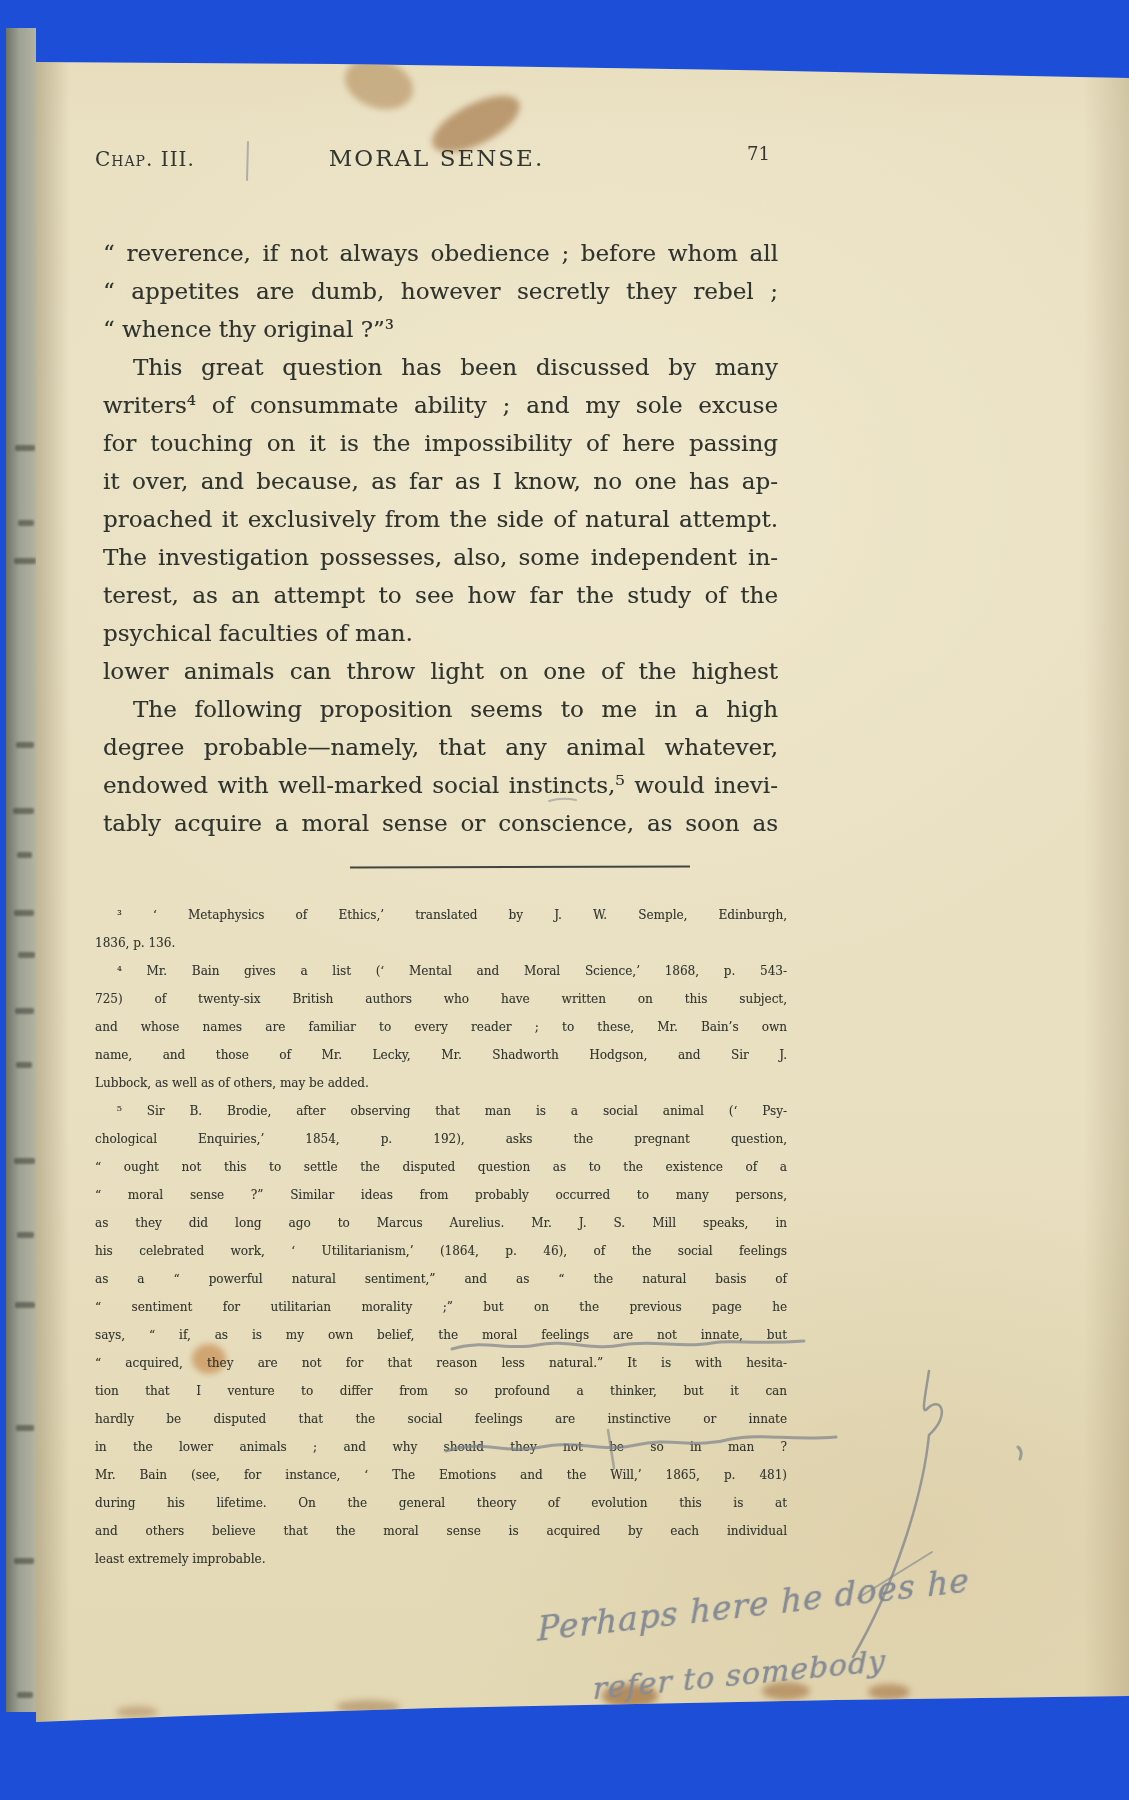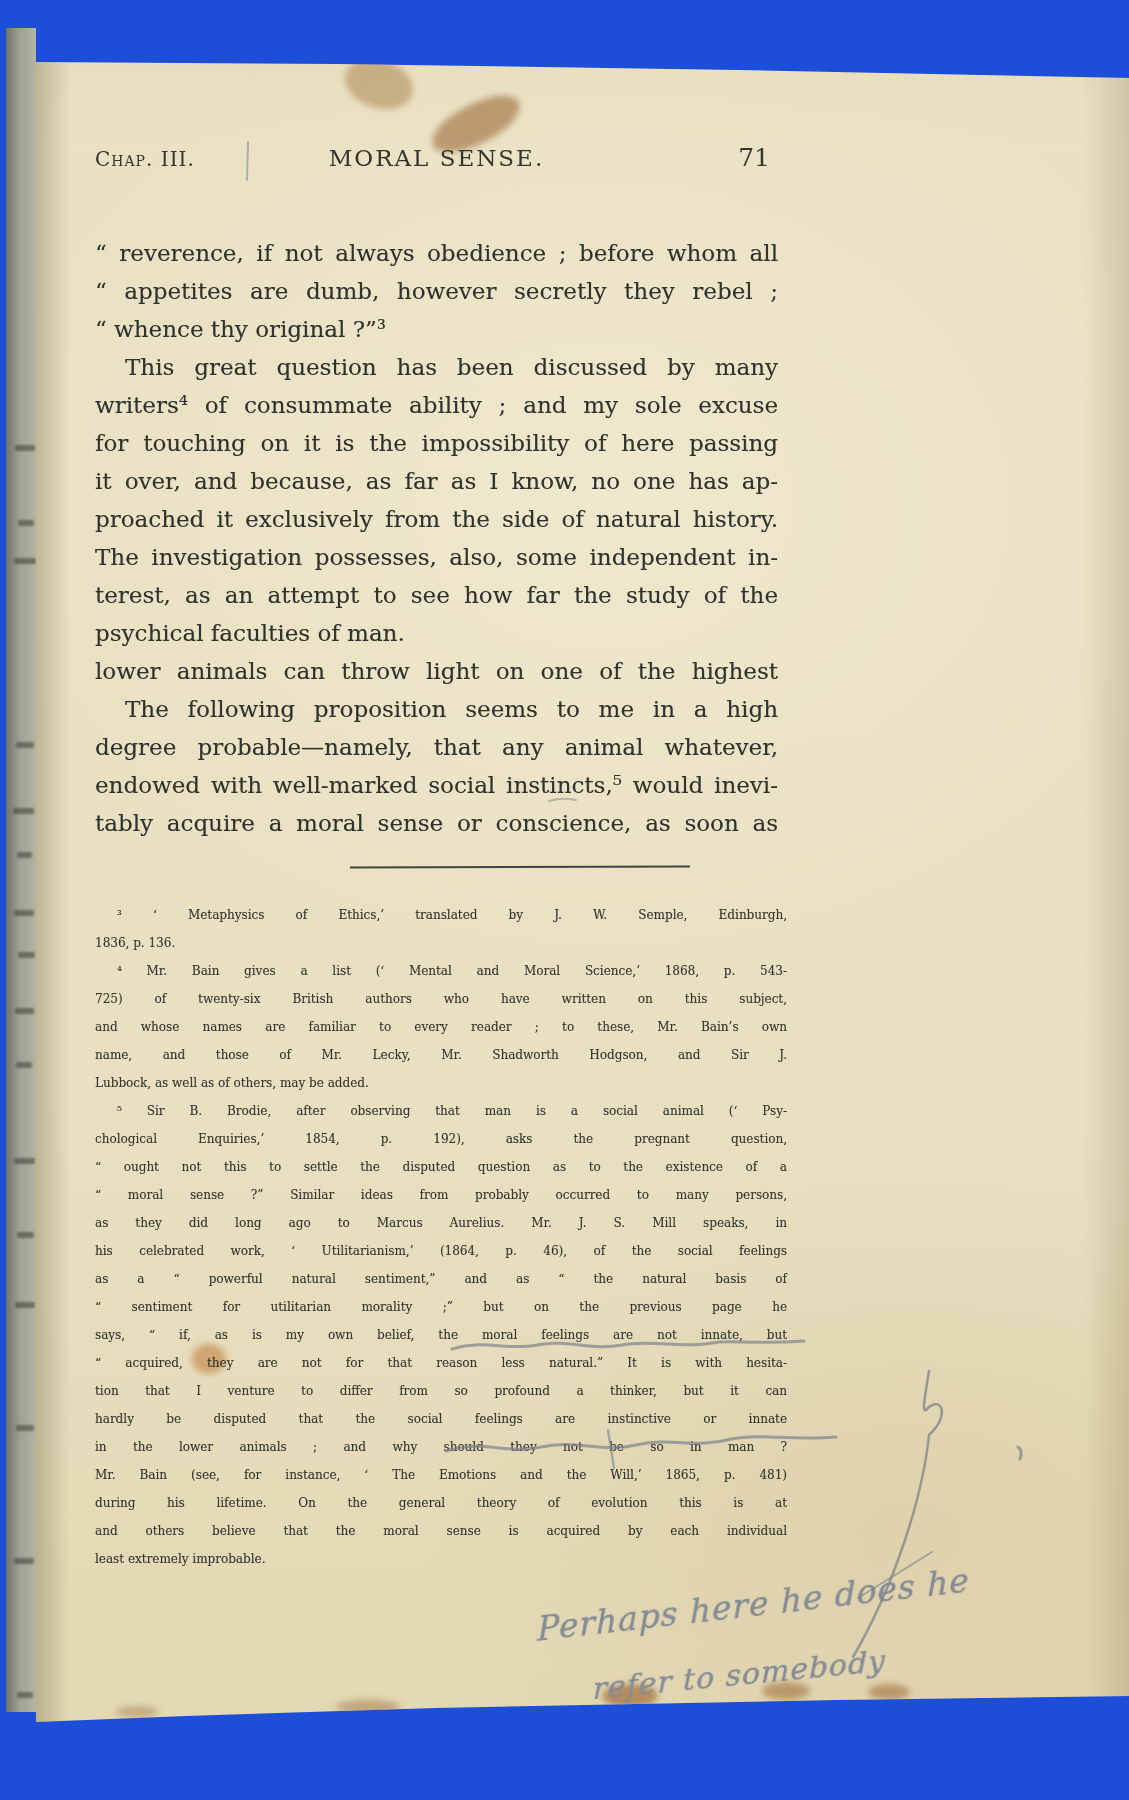--- a/index.html
+++ b/index.html
@@ -21,26 +21,26 @@
   .page::before{content:"";position:absolute;inset:0;
     background:linear-gradient(90deg,rgba(95,82,48,.30),rgba(95,82,48,0) 34px),
                linear-gradient(270deg,rgba(120,100,60,.22),rgba(120,100,60,0) 46px),
                linear-gradient(0deg,rgba(110,92,52,.25),rgba(110,92,52,0) 60px),
                linear-gradient(180deg,rgba(130,105,60,.18),rgba(130,105,60,0) 50px);}
   .stain{position:absolute;border-radius:50%;filter:blur(3px);}
   
   .header{position:absolute;left:59px;top:143px;width:683px;height:34px;color:#32362f;}
   .header .chap{position:absolute;left:0;top:4px;font-size:20px;font-variant-caps:small-caps;letter-spacing:1px;}
   .header .title{position:absolute;left:0;right:0;text-align:center;top:2px;font-size:23px;letter-spacing:2px;}
-  .header .pno{position:absolute;right:8px;top:0;font-size:25px;}
+  .header .pno{position:absolute;right:8px;top:0;font-size:18px;}
   
   .body-block{position:absolute;left:59px;top:234px;width:683px;color:#2f332e;font-size:23px;
     text-shadow:.3px .3px 0 rgba(47,51,46,.35);}
   .body-block .line{height:38px;line-height:38px;white-space:nowrap;
-    text-align:justify;text-align-last:justify;}
+    text-align:justify;text-align-last:justify;margin-left:8px;}
   .fn-block{position:absolute;left:59px;top:901px;width:692px;color:#32362f;font-size:12px;
     text-shadow:.3px .3px 0 rgba(50,54,47,.3);}
   .fn-block .line{height:28px;line-height:28px;white-space:nowrap;
     text-align:justify;text-align-last:justify;}
   .line.nl{text-align-last:left;}
   .body-block .line.in{text-indent:30px;}
   .fn-block .line.in{text-indent:22px;}
   .fnrule{position:absolute;left:314px;top:866px;width:340px;height:2px;background:#41453f;
     transform:rotate(-.2deg);}
   
@@ -92,21 +92,21 @@
     </div>
 
     <div class="body-block" id="body-lines">
         <div class="line">“ reverence, if not always obedience ; before whom all</div>
         <div class="line">“ appetites are dumb, however secretly they rebel ;</div>
         <div class="line nl">“ whence thy original ?”³</div>
         <div class="line in">This great question has been discussed by many</div>
         <div class="line">writers⁴ of consummate ability ; and my sole excuse</div>
         <div class="line">for touching on it is the impossibility of here passing</div>
         <div class="line">it over, and because, as far as I know, no one has ap-</div>
-        <div class="line">proached it exclusively from the side of natural history.</div>
+        <div class="line">proached it exclusively from the side of natural attempt.</div>
         <div class="line">The investigation possesses, also, some independent in-</div>
         <div class="line">terest, as an attempt to see how far the study of the</div>
         <div class="line nl">psychical faculties of man.</div>
         <div class="line">lower animals can throw light on one of the highest</div>
         <div class="line in">The following proposition seems to me in a high</div>
         <div class="line">degree probable—namely, that any animal whatever,</div>
         <div class="line">endowed with well-marked social instincts,⁵ would inevi-</div>
         <div class="line">tably acquire a moral sense or conscience, as soon as</div>
       </div>
 

